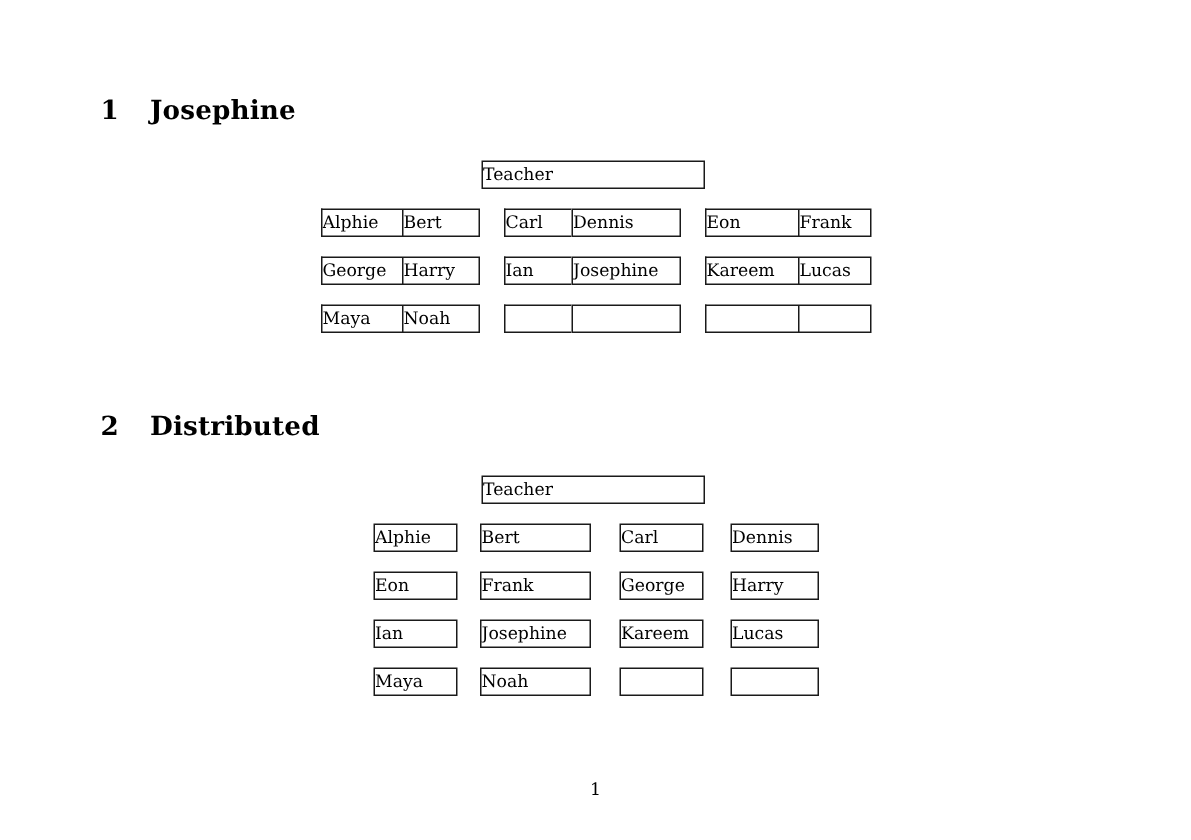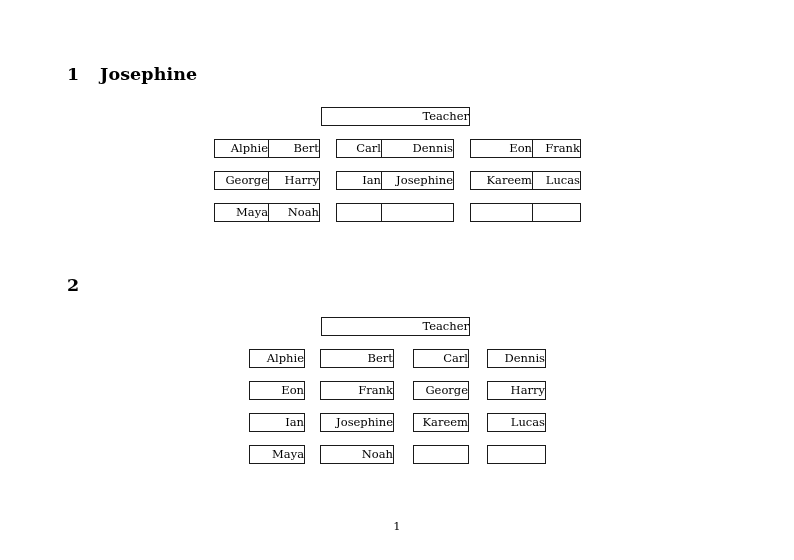--- a/index.html
+++ b/index.html
@@ -43,21 +43,21 @@
   #heading-classical   { left: 67px; top: 64px; }
   #heading-distributed { left: 67px; top: 275px; }
 
   
   .tbox {
     box-sizing: border-box;
     border: 1px solid #1a1a1a;
     background: #ffffff;
     height: 19px;
     line-height: 17px;
-    text-align: right;
+    text-align: left;
     font-size: 11.5px;
     white-space: nowrap;
     overflow: hidden;
   }
 
   
   .teacher-box {
     position: absolute;
     width: 149px;
     left: 321px;
@@ -164,20 +164,21 @@
     <div class="tbox cell-a">Kareem</div>
     <div class="tbox cell-b">Lucas</div>
   </div>
   <div class="classical-group cg-col-2 cg-row-2">
     <div class="tbox cell-a"></div>
     <div class="tbox cell-b"></div>
   </div>
 
   <div class="section-heading" id="heading-distributed">
     <span class="sec-num">2</span>
+    <span class="sec-title">Distributed</span>
   </div>
 
   <div class="tbox teacher-box" id="teacher-distributed">Teacher</div>
 
   <div class="tbox dist-box dr-0 dc-0">Alphie</div>
   <div class="tbox dist-box dr-0 dc-1">Bert</div>
   <div class="tbox dist-box dr-0 dc-2">Carl</div>
   <div class="tbox dist-box dr-0 dc-3">Dennis</div>
 
   <div class="tbox dist-box dr-1 dc-0">Eon</div>

